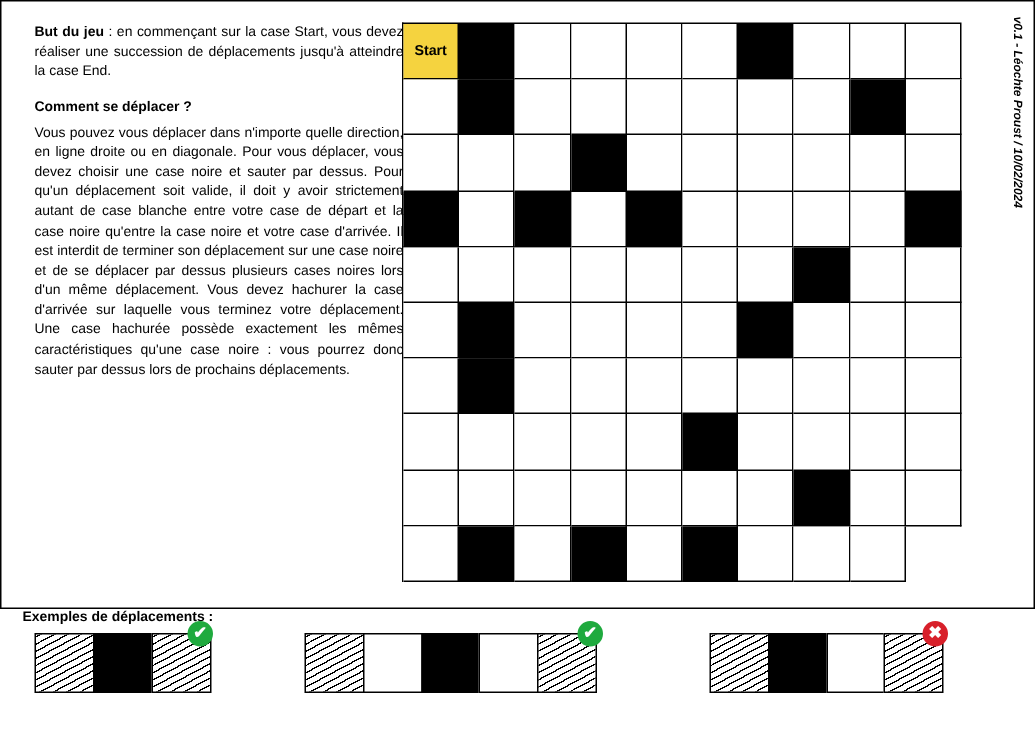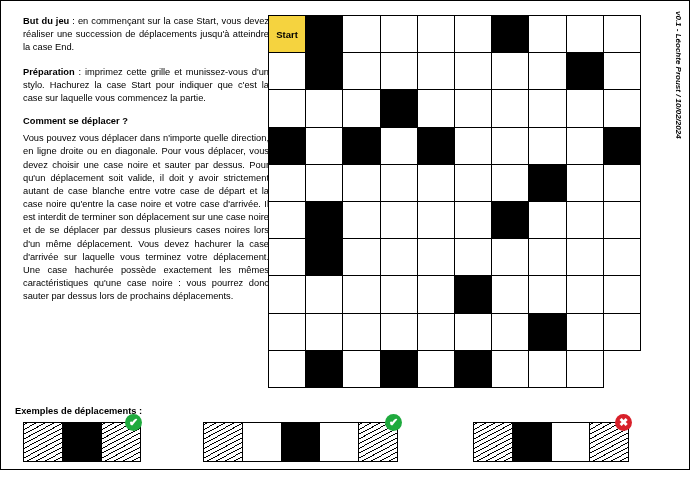--- a/index.html
+++ b/index.html
@@ -10,21 +10,21 @@
     width: 690px;
     height: 486px;
     background: #ffffff;
     font-family: "Liberation Sans", sans-serif;
     color: #000000;
     overflow: hidden;
   }
   .page {
     position: relative;
     width: 690px;
-    height: 470px;
+    height: 406px;
     box-sizing: border-box;
     border: 1px solid #000000;
   }
 
   
   .text-col {
     position: absolute;
     left: 22px;
     top: 14px;
     width: 246px;
@@ -152,23 +152,20 @@
 <body>
 
 <div class="page">
 
   <div class="text-col">
 
     <p class="para">
       <b class="seg">But du jeu</b><span class="seg"> : en commençant sur la case Start, vous devez réaliser une succession de déplacements jusqu'à atteindre la case End.</span>
     </p>
 
-    <p class="para">
-      <b class="seg">Préparation</b><span class="seg"> : imprimez cette grille et munissez-vous d'un stylo. Hachurez la case Start pour indiquer que c'est la case sur laquelle vous commencez la partie.</span>
-    </p>
 
     <p class="heading">Comment se déplacer ?</p>
 
     <p class="para">Vous pouvez vous déplacer dans n'importe quelle direction, en ligne droite ou en diagonale. Pour vous déplacer, vous devez choisir une case noire et sauter par dessus. Pour qu'un déplacement soit valide, il doit y avoir strictement autant de case blanche entre votre case de départ et la case noire qu'entre la case noire et votre case d'arrivée. Il est interdit de terminer son déplacement sur une case noire et de se déplacer par dessus plusieurs cases noires lors d'un même déplacement. Vous devez hachurer la case d'arrivée sur laquelle vous terminez votre déplacement. Une case hachurée possède exactement les mêmes caractéristiques qu'une case noire : vous pourrez donc sauter par dessus lors de prochains déplacements.</p>
   </div>
 
   <div class="vertical-note">
     <span>v0.1 - Léochte Proust / 10/02/2024</span>
   </div>
 

